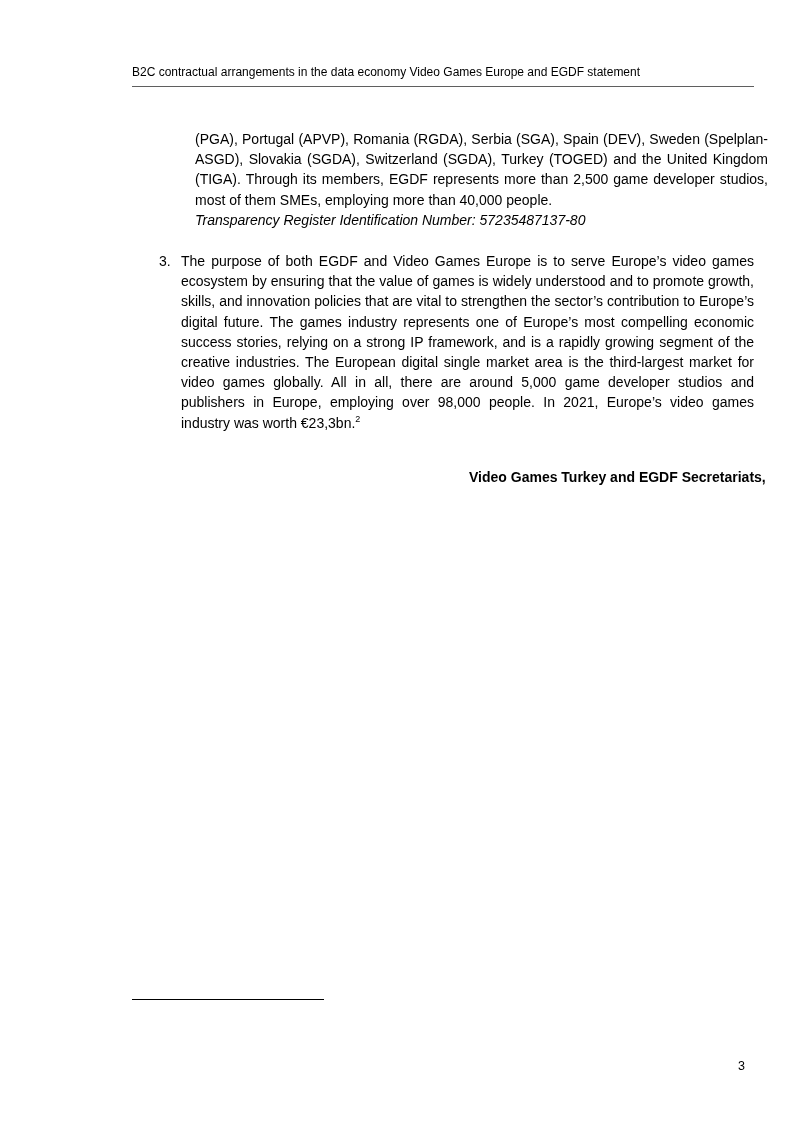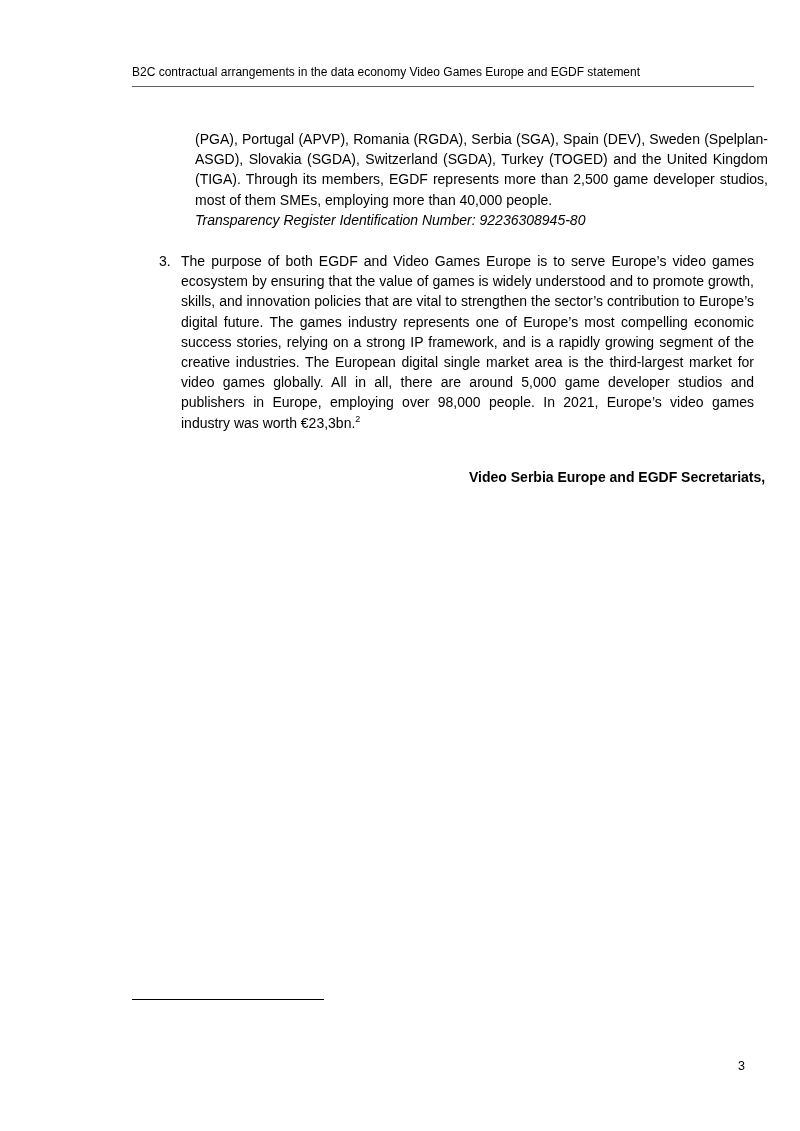--- a/index.html
+++ b/index.html
@@ -58,32 +58,32 @@
 
   <div class="header">
     <span>B2C contractual arrangements in the data economy Video Games Europe and EGDF statement</span>
   </div>
   <div class="header-rule"></div>
 
   <div class="block1 body-text">
     <div class="para1">
       <span>(PGA), Portugal (APVP), Romania (RGDA), Serbia (SGA), Spain (DEV), Sweden (Spelplan-ASGD), Slovakia (SGDA), Switzerland (SGDA), Turkey (TOGED) and the United Kingdom (TIGA). Through its members, EGDF represents more than 2,500 game developer studios, most of them SMEs, employing more than 40,000 people.</span>
     </div>
-    <div class="transparency">Transparency Register Identification Number: 92236308945-80</div>
+    <div class="transparency">Transparency Register Identification Number: 57235487137-80</div>
   </div>
 
   <div class="block3 body-text">
     <div class="num">3.</div>
     <div class="item-text">
       <span>The purpose of both EGDF and Video Games Europe is to serve Europe’s video games ecosystem by ensuring that the value of games is widely understood and to promote growth, skills, and innovation policies that are vital to strengthen the sector’s contribution to Europe’s digital future. The games industry represents one of Europe’s most compelling economic success stories, relying on a strong IP framework, and is a rapidly growing segment of the creative industries. The European digital single market area is the third-largest market for video games globally. All in all, there are around 5,000 game developer studios and publishers in Europe, employing over 98,000 people. In 2021, Europe’s video games industry was worth €23,3bn.</span><sup>2</sup>
     </div>
   </div>
 
   <div class="signature">
-    <div>Video Serbia Europe and EGDF Secretariats,</div>
+    <div>Video Games Turkey and EGDF Secretariats,</div>
   </div>
 
   <div class="footnote-rule"></div>
 
 
   <div class="page-number">3</div>
 
 </div>
 
 </body></html>

